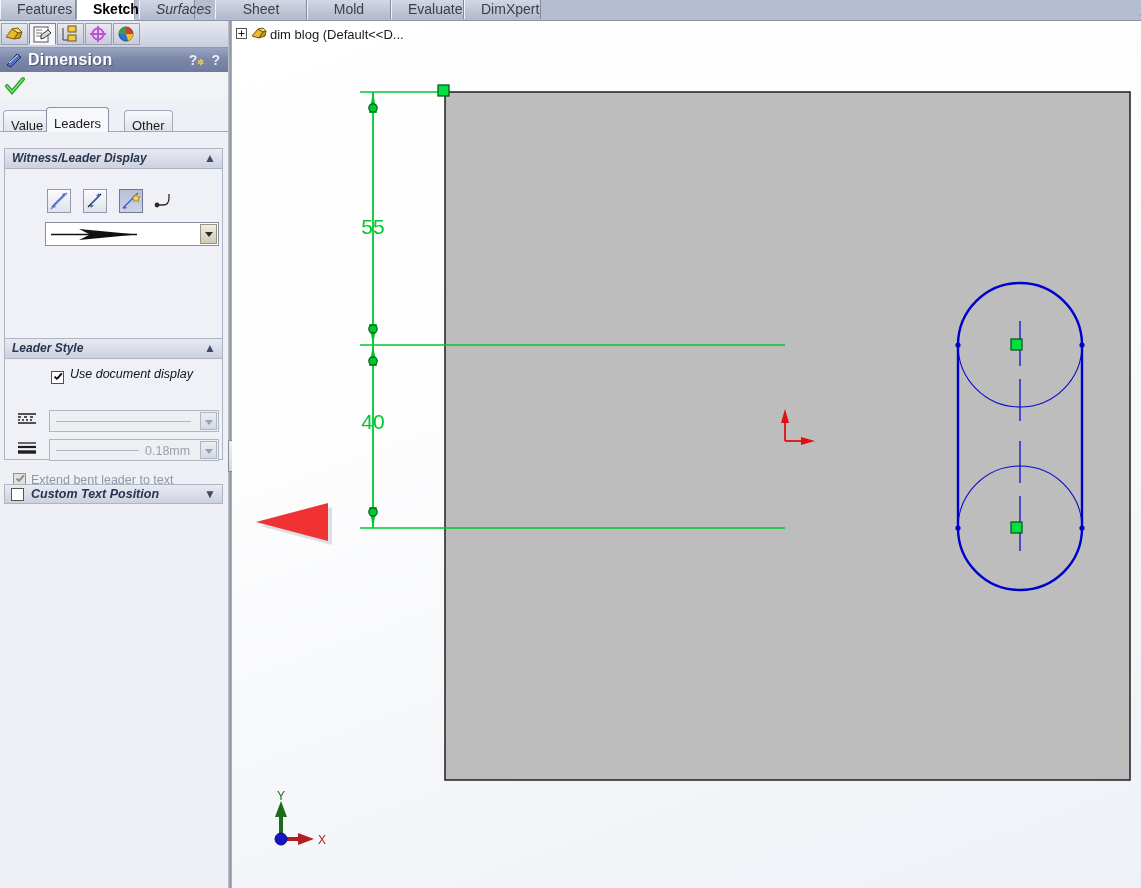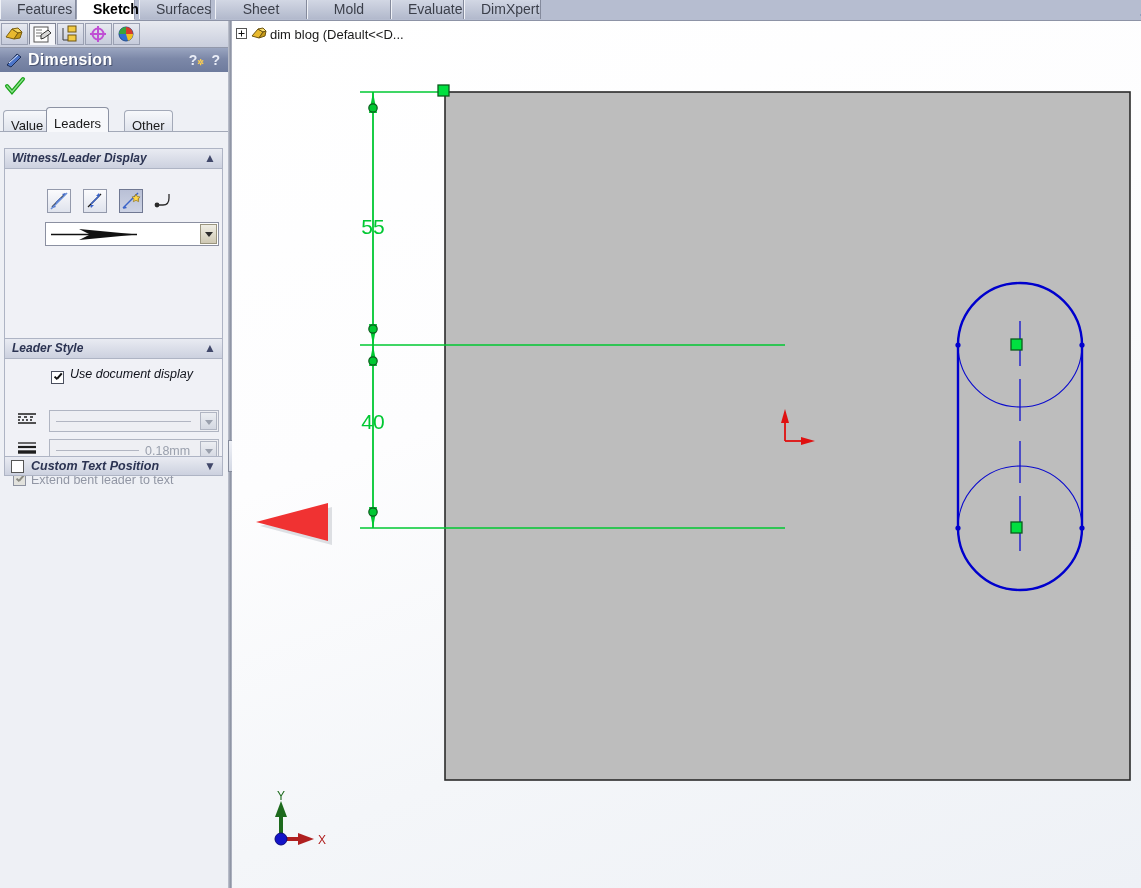--- a/index.html
+++ b/index.html
@@ -126,21 +126,21 @@
   .nosel{user-select:none;}
 </style>
 <style>[data-name="custom-text-position-checkbox"]:before,[data-name="custom-text-position-checkbox"]:after{display:none;}</style></head>
 <body>
 
 <div id="app" class="nosel">
 
   <div id="tabrow" data-name="command-manager-tab-bar">
     <div class="cmtab" style="left:0;width:76px;" data-name="tab-features">Features</div>
     <div class="cmtab active" style="left:76px;width:59px;" data-name="tab-sketch">Sketch</div>
-    <div class="cmtab" style="left:139px;width:72px;" data-name="tab-surfaces">Surfaces</div>
+    <div class="cmtab" style="left:139px;width:56px;font-style:italic;" data-name="tab-surfaces">Surfaces</div>
     <div class="cmtab" style="left:215px;width:92px;" data-name="tab-sheet-metal">Sheet Metal</div>
     <div class="cmtab" style="left:307px;width:84px;" data-name="tab-mold-tools">Mold Extend</div>
     <div class="cmtab" style="left:391px;width:73px;" data-name="tab-evaluate">Evaluate</div>
     <div class="cmtab" style="left:464px;width:77px;" data-name="tab-dimxpert">DimXpert</div>
   </div>
 
   <div id="pmtabs" data-name="property-manager-tab-bar">
     <div class="pmtab" style="left:1px;" data-name="feature-manager-tree-tab">
       <svg width="25" height="20" viewBox="0 0 25 20">
         <path d="M4 13 L10 5 L16 9 L12 15 Z" fill="#e8b92e" stroke="#7a5e10"></path>
@@ -283,21 +283,21 @@
         <path d="M1 12 h18" stroke="#1d1d1d" stroke-width="3.4"></path>
       </svg>
       <div class="combo dis" style="left:44px;top:80px;width:170px;height:22px;padding-left:19px;" data-name="line-thickness-combo">
         <div style="position:absolute;left:6px;top:10px;width:83px;height:1px;background:#b2b6c2;" data-name="thickness-preview"></div>
         <div style="position:absolute;left:95px;top:1px;font-size:12.5px;color:#9aa0ad;line-height:20px;" data-name="line-thickness-value">0.18mm</div>
         <div class="arrowbtn" data-name="combo-arrow-button"></div>
       </div>
     </div>
   </div>
 
-  <div id="ctp" style="top:456px;" data-name="group-custom-text-position">
+  <div id="ctp" style="top:484px;" data-name="group-custom-text-position">
     <div class="cbx" style="left: 6px; top: 3px; border-color: rgb(85, 85, 85); background: rgb(255, 255, 255);" data-name="custom-text-position-checkbox">
       
     </div>
     <div class="gt" data-name="group-title">Custom Text Position</div>
     <div class="chev" data-name="chevron-down-icon">▼</div>
   </div>
 
   <div id="splitter" data-name="panel-splitter"></div>
   <div id="splhandle" data-name="panel-collapse-handle">
     <div class="a" style="top:6px;"></div>

